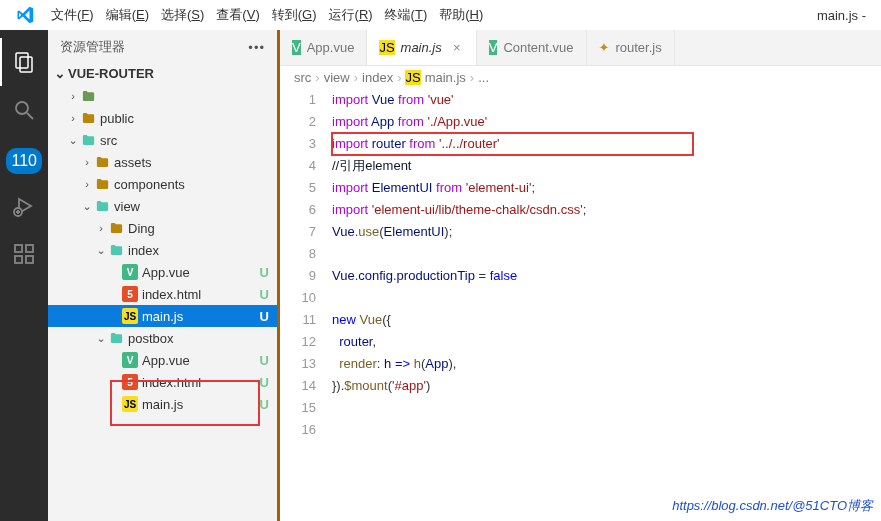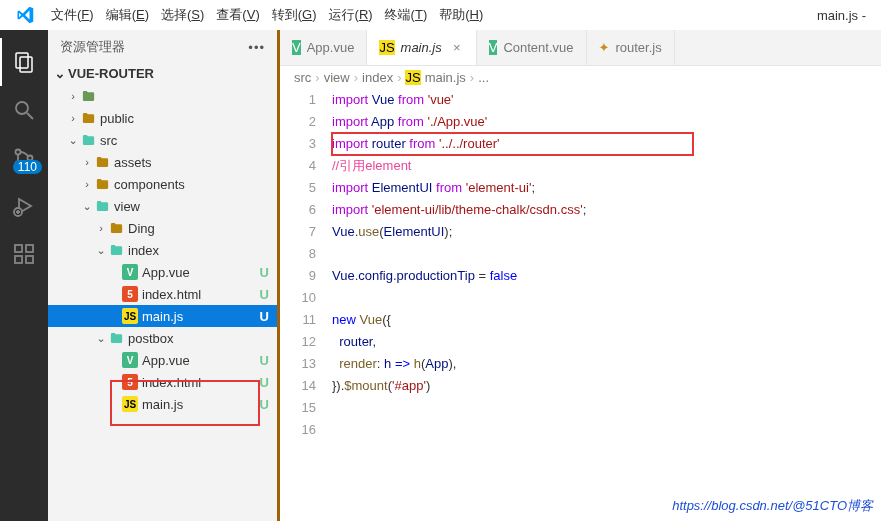--- a/index.html
+++ b/index.html
@@ -7,21 +7,21 @@
 .menubar{height:30px;display:flex;align-items:center;padding:0 5px;background:#fff;color:#333}
 .menubar .vscode-icon{width:20px;height:20px;margin:0 10px;display:flex;align-items:center;justify-content:center;color:#0098ff}
 .menubar .menu-item{padding:0 6px;cursor:pointer}
 .menubar .spacer{flex:1}
 .menubar .title{padding-right:10px;color:#333}
 .main{flex:1;display:flex;overflow:hidden}
 .activitybar{width:48px;background:#2c2c2c;display:flex;flex-direction:column;align-items:center;padding-top:8px}
 .activitybar .act-item{width:48px;height:48px;display:flex;align-items:center;justify-content:center;color:#858585;cursor:pointer;position:relative}
 .activitybar .act-item.active{color:#fff}
 .activitybar .act-item.active::before{content:"";position:absolute;left:0;top:0;bottom:0;width:2px;background:#fff}
-.activitybar .badge{position:absolute;bottom:8px;right:6px;background:#007acc;color:#fff;border-radius:10px;font-size:12px;padding:1px 5px;line-height:12px}
+.activitybar .badge{position:absolute;bottom:8px;right:6px;background:#007acc;color:#fff;border-radius:10px;font-size:16px;padding:7px 5px;line-height:12px}
 .sidebar{width:232px;background:#f3f3f3;border-right:3px solid #a16207;display:flex;flex-direction:column}
 .sidebar-header{display:flex;align-items:center;justify-content:space-between;padding:8px 12px;color:#555}
 .sidebar-header .dots{cursor:pointer;letter-spacing:1px}
 .tree-section{padding:2px 8px 4px 4px;display:flex;align-items:center;font-weight:bold;color:#333;cursor:pointer}
 .tree-section .chev{width:16px;display:inline-block;text-align:center}
 .tree{flex:1;overflow:auto}
 .row{display:flex;align-items:center;height:22px;padding-right:8px;cursor:pointer;white-space:nowrap}
 .row.selected{background:#0a7cde;color:#fff}
 .row .chev{width:14px;text-align:center;font-size:11px;color:#555}
 .row.selected .chev{color:#fff}
@@ -44,21 +44,21 @@
 .breadcrumbs .sep{color:#bbb}
 .code{flex:1;display:flex;font-family:Consolas,"Courier New",monospace;font-size:15px;line-height:22px;position:relative;overflow:hidden}
 .gutter{width:52px;text-align:right;color:#999;padding-right:16px}
 .gutter div{height:22px}
 .lines{position:relative;flex:1}
 .lines .ln{height:22px;white-space:pre}
 .tok-kw{color:#af00db}
 .tok-var{color:#001080}
 .tok-fn{color:#795e26}
 .tok-str{color:#a31515}
-.tok-cm{color:#ec4899}
+.tok-cm{color:#0f172a}
 .tok-pl{color:#333}
 .tok-arrow{color:#0000ff}
 .redbox{position:absolute;border:2px solid #e33838;pointer-events:none}
 .watermark{position:absolute;right:8px;bottom:4px;color:#1d4ed8;font-size:13px;font-style:italic;pointer-events:none}
 svg{display:block}
 </style>
 </head>
 <body>
 
 <div class="menubar">

